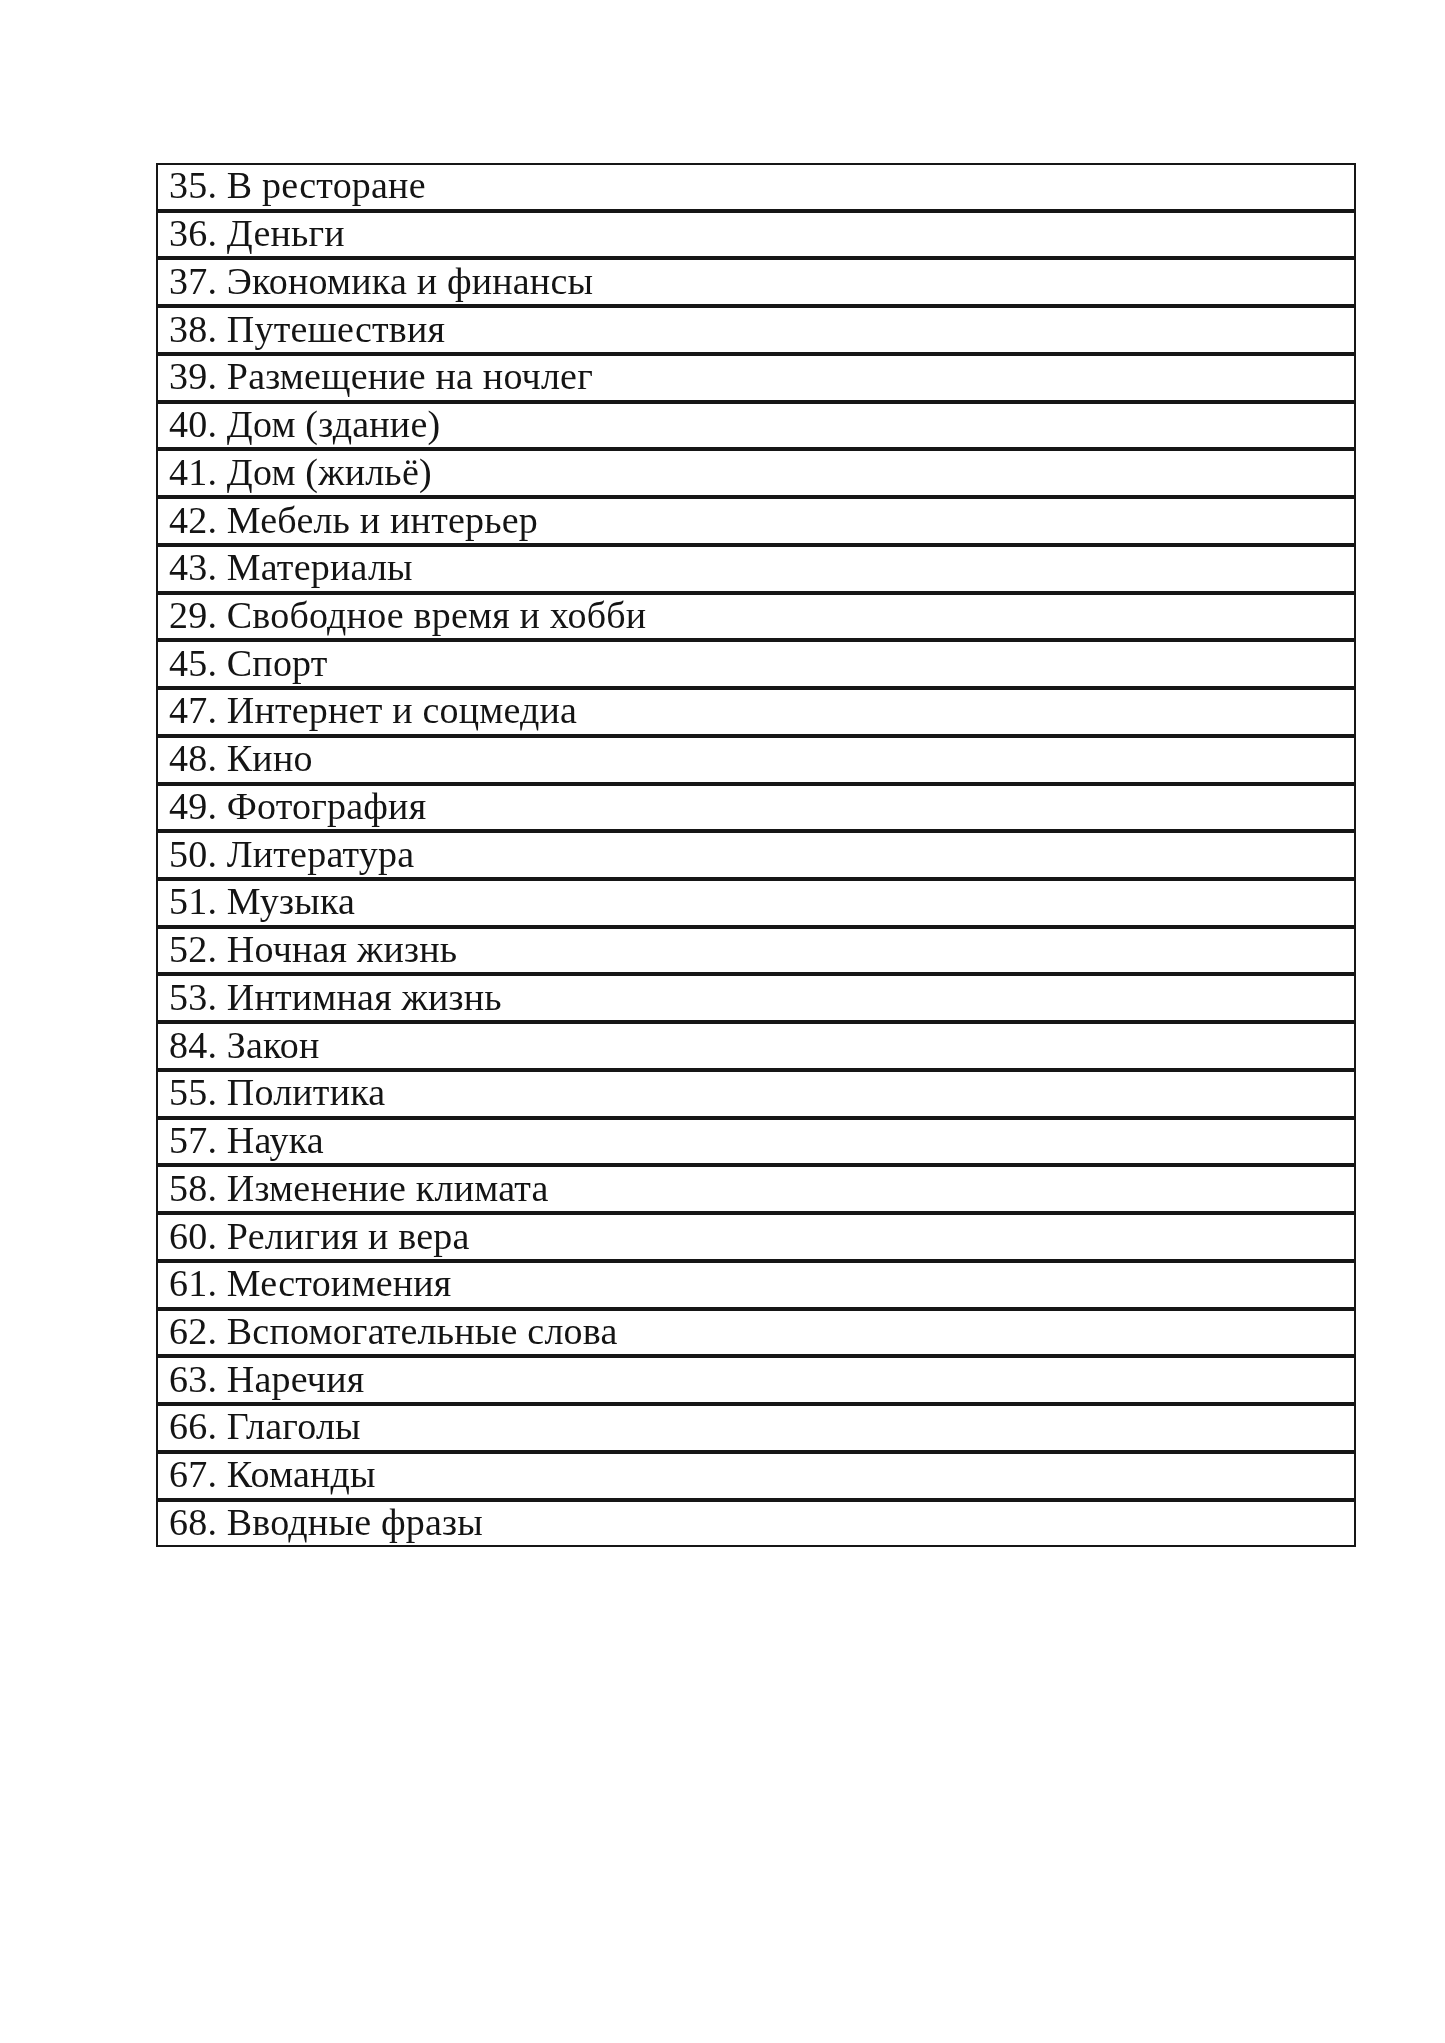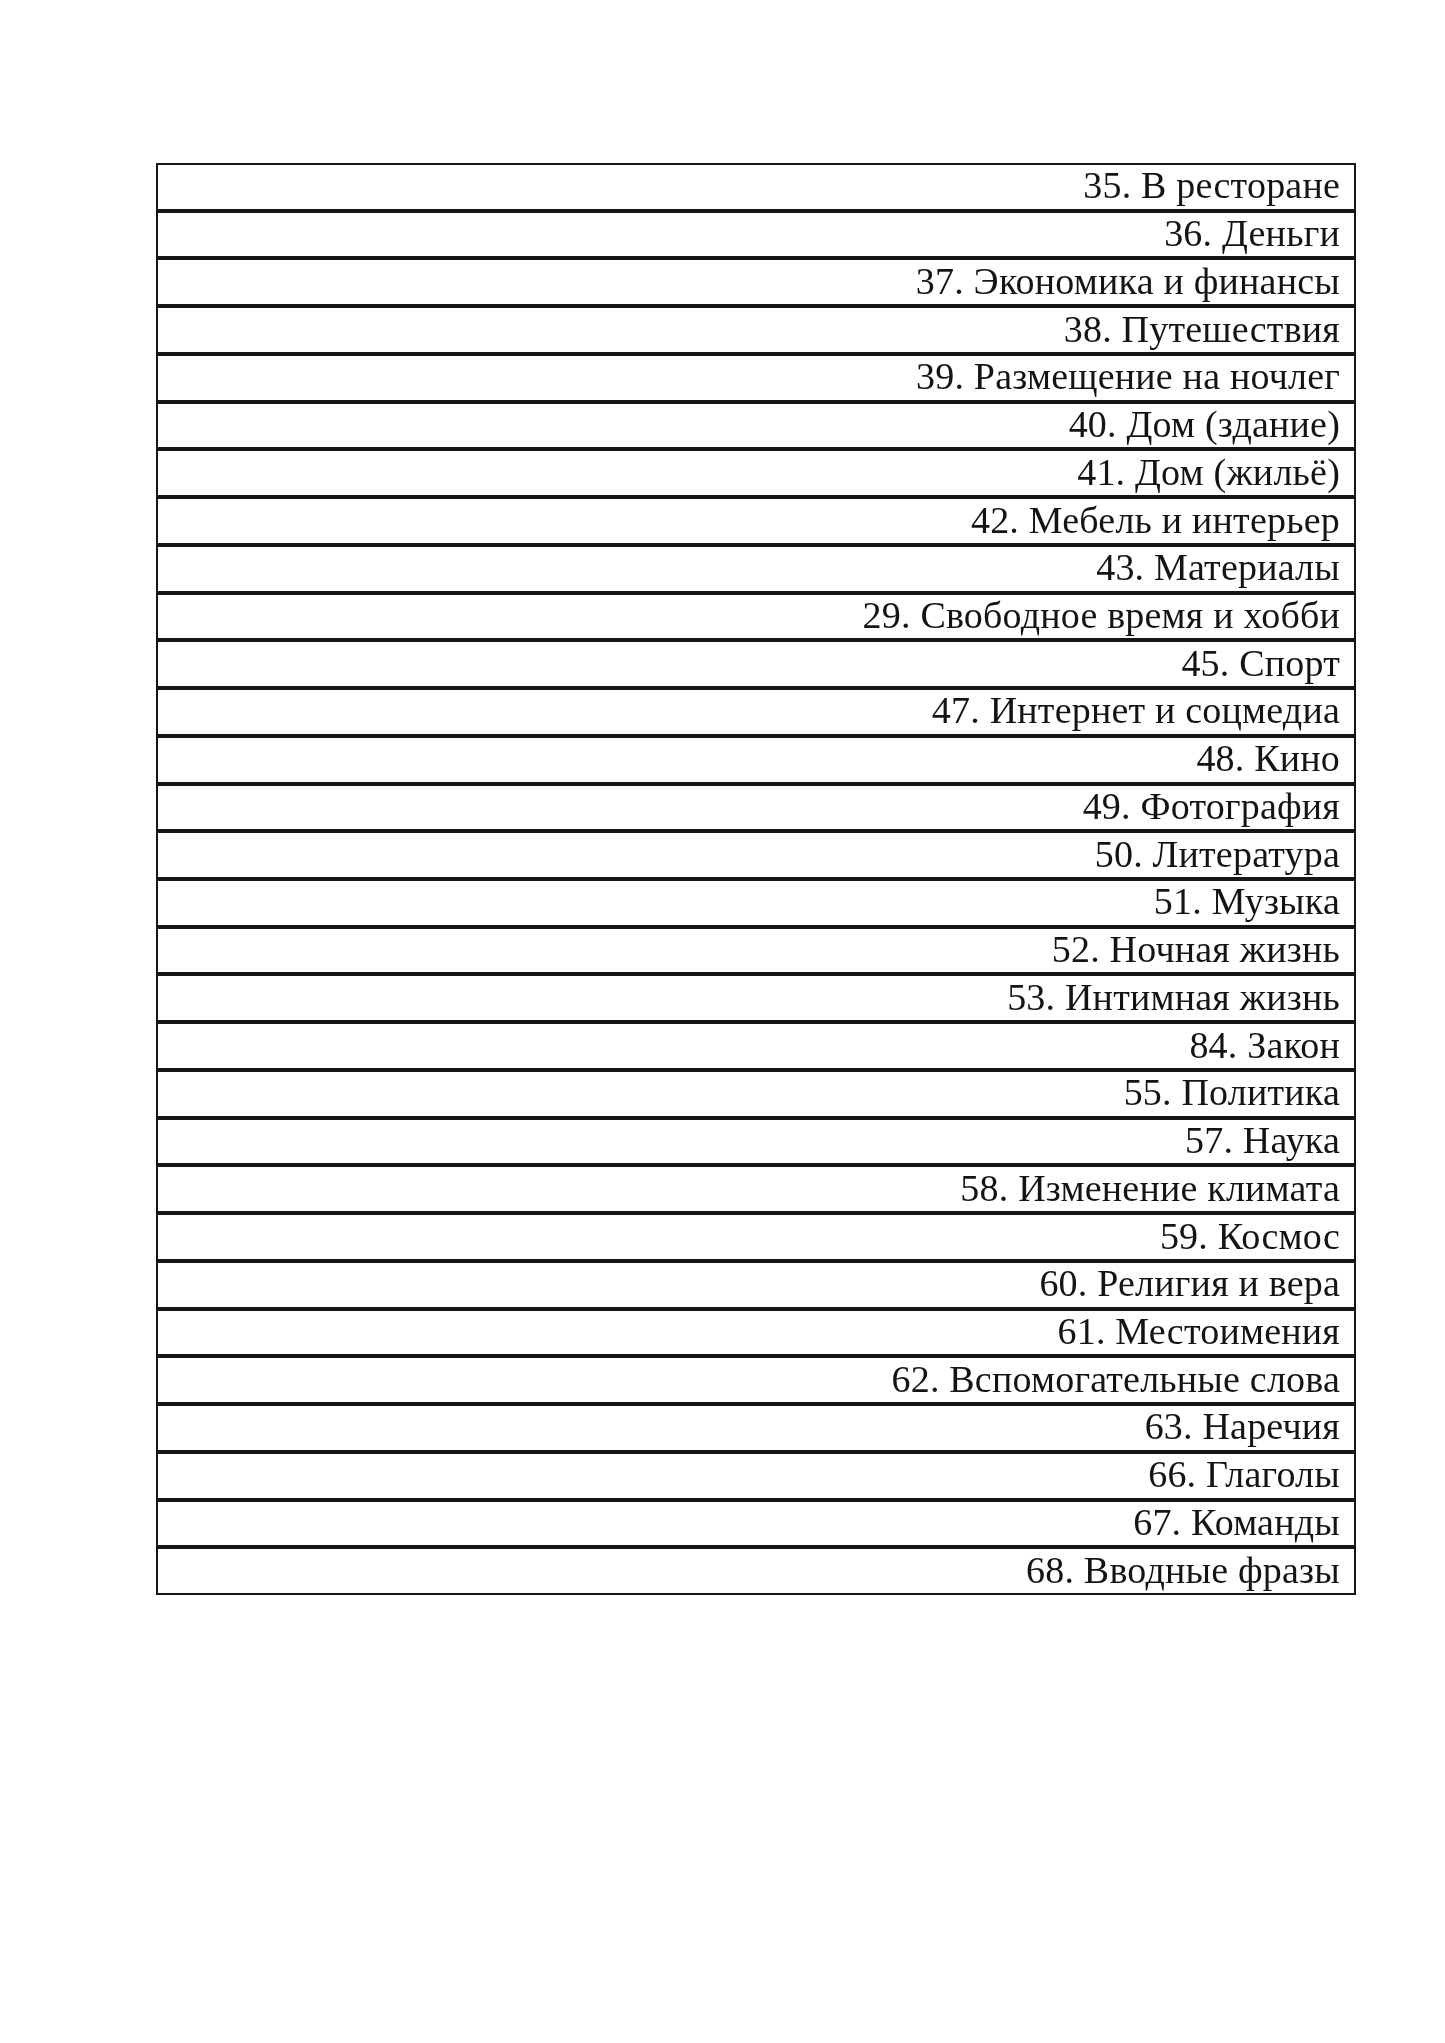--- a/index.html
+++ b/index.html
@@ -21,21 +21,20 @@
     width: 1200px;
   }
   .row {
     box-sizing: border-box;
     height: 47.74px;
     border: 2px solid #161616;
     background: #ffffff;
     display: flex;
     align-items: center;
     padding: 0 14px 3px 11px;
-    justify-content: flex-end;
   }
   .entry {
     font-size: 38px;
     line-height: 1;
     color: #141414;
     white-space: nowrap;
     letter-spacing: 0.2px;
   }
 </style>
 </head>
@@ -127,23 +126,20 @@
 
 
       <div class="row">
         <span class="entry">57. Наука</span>
       </div>
 
       <div class="row">
         <span class="entry">58. Изменение климата</span>
       </div>
 
-      <div class="row">
-        <span class="entry">59. Космос</span>
-      </div>
 
       <div class="row">
         <span class="entry">60. Религия и вера</span>
       </div>
 
       <div class="row">
         <span class="entry">61. Местоимения</span>
       </div>
 
       <div class="row">

